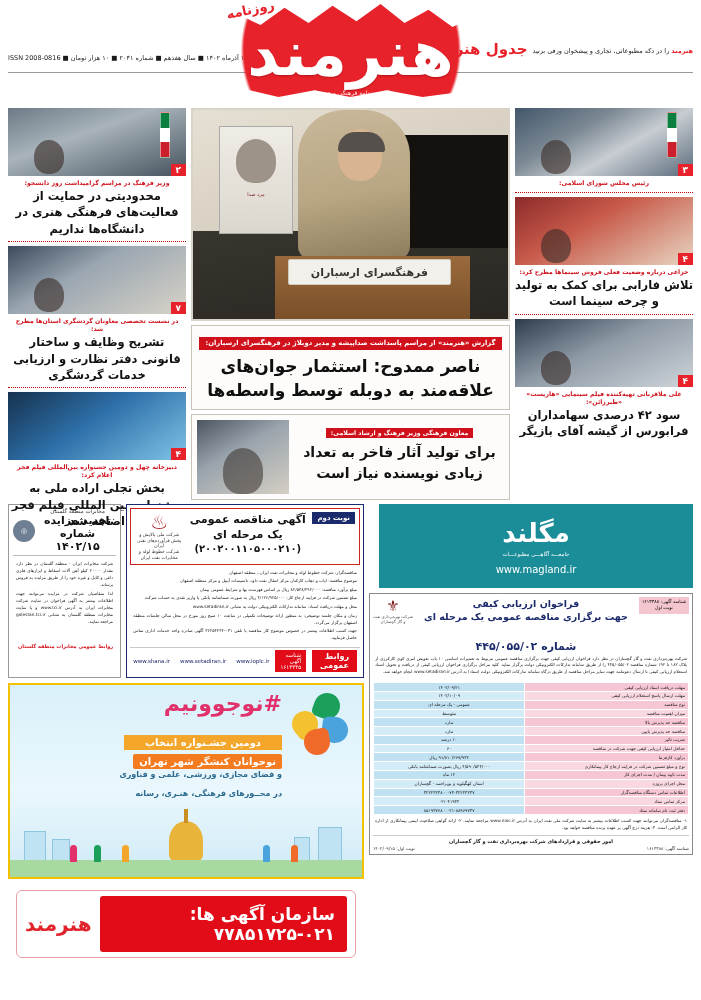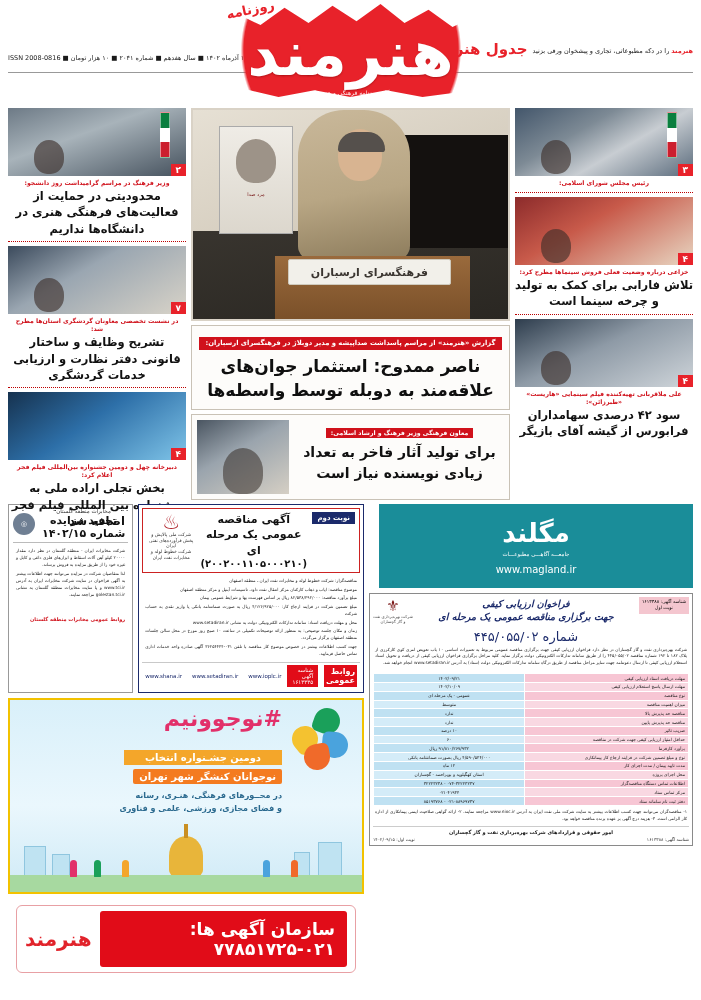--- a/index.html
+++ b/index.html
@@ -148,41 +148,41 @@
   .ad-hdr-title { flex:1; text-align:center; }
   .ad-t1 { font-size:11px; font-weight:bold; color:#111; line-height:1.4; }
   .ad-t2 { font-size:10px; font-weight:bold; color:#111; direction:ltr; }
   .nobat { background:#1b2a6b; color:#fff; font-size:7px; font-weight:bold; padding:2px 5px; white-space:nowrap; }
   .oil-logo { width:48px; text-align:center; }
   .oil-mark { font-size:20px; color:#b0232b; line-height:1; }
   .oil-cap { font-size:4.6px; color:#333; line-height:1.25; }
   .adbody { font-size:4.3px; color:#222; line-height:1.65; text-align:justify; padding:4px 3px; }
   .adbody p { margin-bottom:1.5px; }
   .adfoot { display:flex; align-items:center; gap:6px; padding:2px 3px; border-top:1px solid #c9c9c9; }
-  .rel-omumi { background:#e10c18; color:#fff; font-size:8px; font-weight:bold; padding:2px 2px; }
+  .rel-omumi { background:#e10c18; color:#fff; font-size:8px; font-weight:bold; padding:2px 8px; }
   .shenase { background:#e10c18; color:#fff; font-size:5.5px; padding:2px 5px; }
   .adfoot .urls { flex:1; display:flex; gap:10px; justify-content:center; font-size:5.5px; color:#1b2a6b; direction:ltr; }
 
   .magbox { background:#1a8d99; color:#fff; height:84px; display:flex; flex-direction:column; align-items:center; justify-content:center; gap:3px;margin-left:10px; }
   .magbox .glyph { font-size:26px; font-weight:bold; letter-spacing:-1px; }
   .magbox .tagline { font-size:5.5px; letter-spacing:1px; }
   .magbox .url { font-size:10px; direction:ltr; margin-top:4px; }
 
   .telbox { border:1px solid #999; padding:3px 4px; background:#fff; }
   .telhdr { display:flex; align-items:center; justify-content:space-between; gap:4px; border-bottom:1px solid #bbb; padding-bottom:2px; }
   .telhdr .lt { text-align:center; flex:1; }
   .tel-t1 { font-size:5.5px; color:#333; }
   .tel-t2 { font-size:11px; font-weight:bold; color:#111; }
   .telmark { width:22px; height:22px; border-radius:50%; background:#6f7f93; color:#fff; font-size:7px; display:flex; align-items:center; justify-content:center; }
 
   .qualbox { border:1px solid #8a8a8a; background:#fff; padding:3px; }
   .qual-hdr { display:flex; align-items:flex-start; gap:5px; }
   .qual-title { flex:1; text-align:center; color:#1b2a6b; }
-  .q-t1 { font-size:9.5px; font-weight:bold; line-height:1.4;font-style:italic; }
-  .q-t2 { font-size:13px; font-weight:normal; margin-top:5px; direction:ltr; }
+  .q-t1 { font-size:9.5px; font-weight:bold; line-height:1.4; }
+  .q-t2 { font-size:11px; font-weight:bold; margin-top:16px; direction:ltr; }
   .q-badge { background:#f4c6cf; font-size:4.6px; padding:2px 3px; text-align:center; line-height:1.4; }
   .q-logo { width:40px; text-align:center; }
   .q-logo .m { font-size:15px; color:#7a1616; }
   .q-logo .c { font-size:4px; color:#444; line-height:1.2; }
 
   table.spec { width:100%; border-collapse:collapse; margin-top:3px; }
   table.spec td { font-size:4.4px; padding:1.4px 3px; color:#222; border:.4px solid #fff; }
   table.spec td.lbl { background:#f7c6d4; width:52%; text-align:right; }
   table.spec td.val { background:#bfe1f2; text-align:center; }
   table.spec tr.alt td.lbl { background:#f9d8e2; }
@@ -496,22 +496,22 @@
           <div class="pa-flower">
             <i class="pa-f1"></i>
             <i class="pa-f2"></i>
             <i class="pa-f3"></i>
             <i class="pa-f4"></i>
           </div>
           <div class="pa-text">
             <div class="pa-hash">#نوجوونیم</div>
             <div><span class="pa-l1">دومین جشـنواره انتخاب</span></div>
             <div><span class="pa-l2">نوجوانان کنشگر شهر تهران</span></div>
+            <div class="pa-sub" style="margin-top:0">و فضای مجازی، ورزشی، علمی و فناوری</div>
             <div class="pa-sub">در محــورهای فرهنگی، هنـری، رسانه</div>
-            <div class="pa-sub" style="margin-top:0">و فضای مجازی، ورزشی، علمی و فناوری</div>
           </div>
         </div>
         <div class="pa-city">
           <span class="pa-bldg" style="left:14px; width:22px; height:30px;"></span>
           <span class="pa-bldg" style="left:42px; width:18px; height:22px;"></span>
           <span class="pa-bldg" style="right:20px; width:24px; height:34px;"></span>
           <span class="pa-bldg" style="right:52px; width:16px; height:24px;"></span>
           <span class="pa-dome"></span>
           <span class="pa-ground"></span>
           <span class="pa-ppl" style="left:60px; background:#e2306a;"></span>

